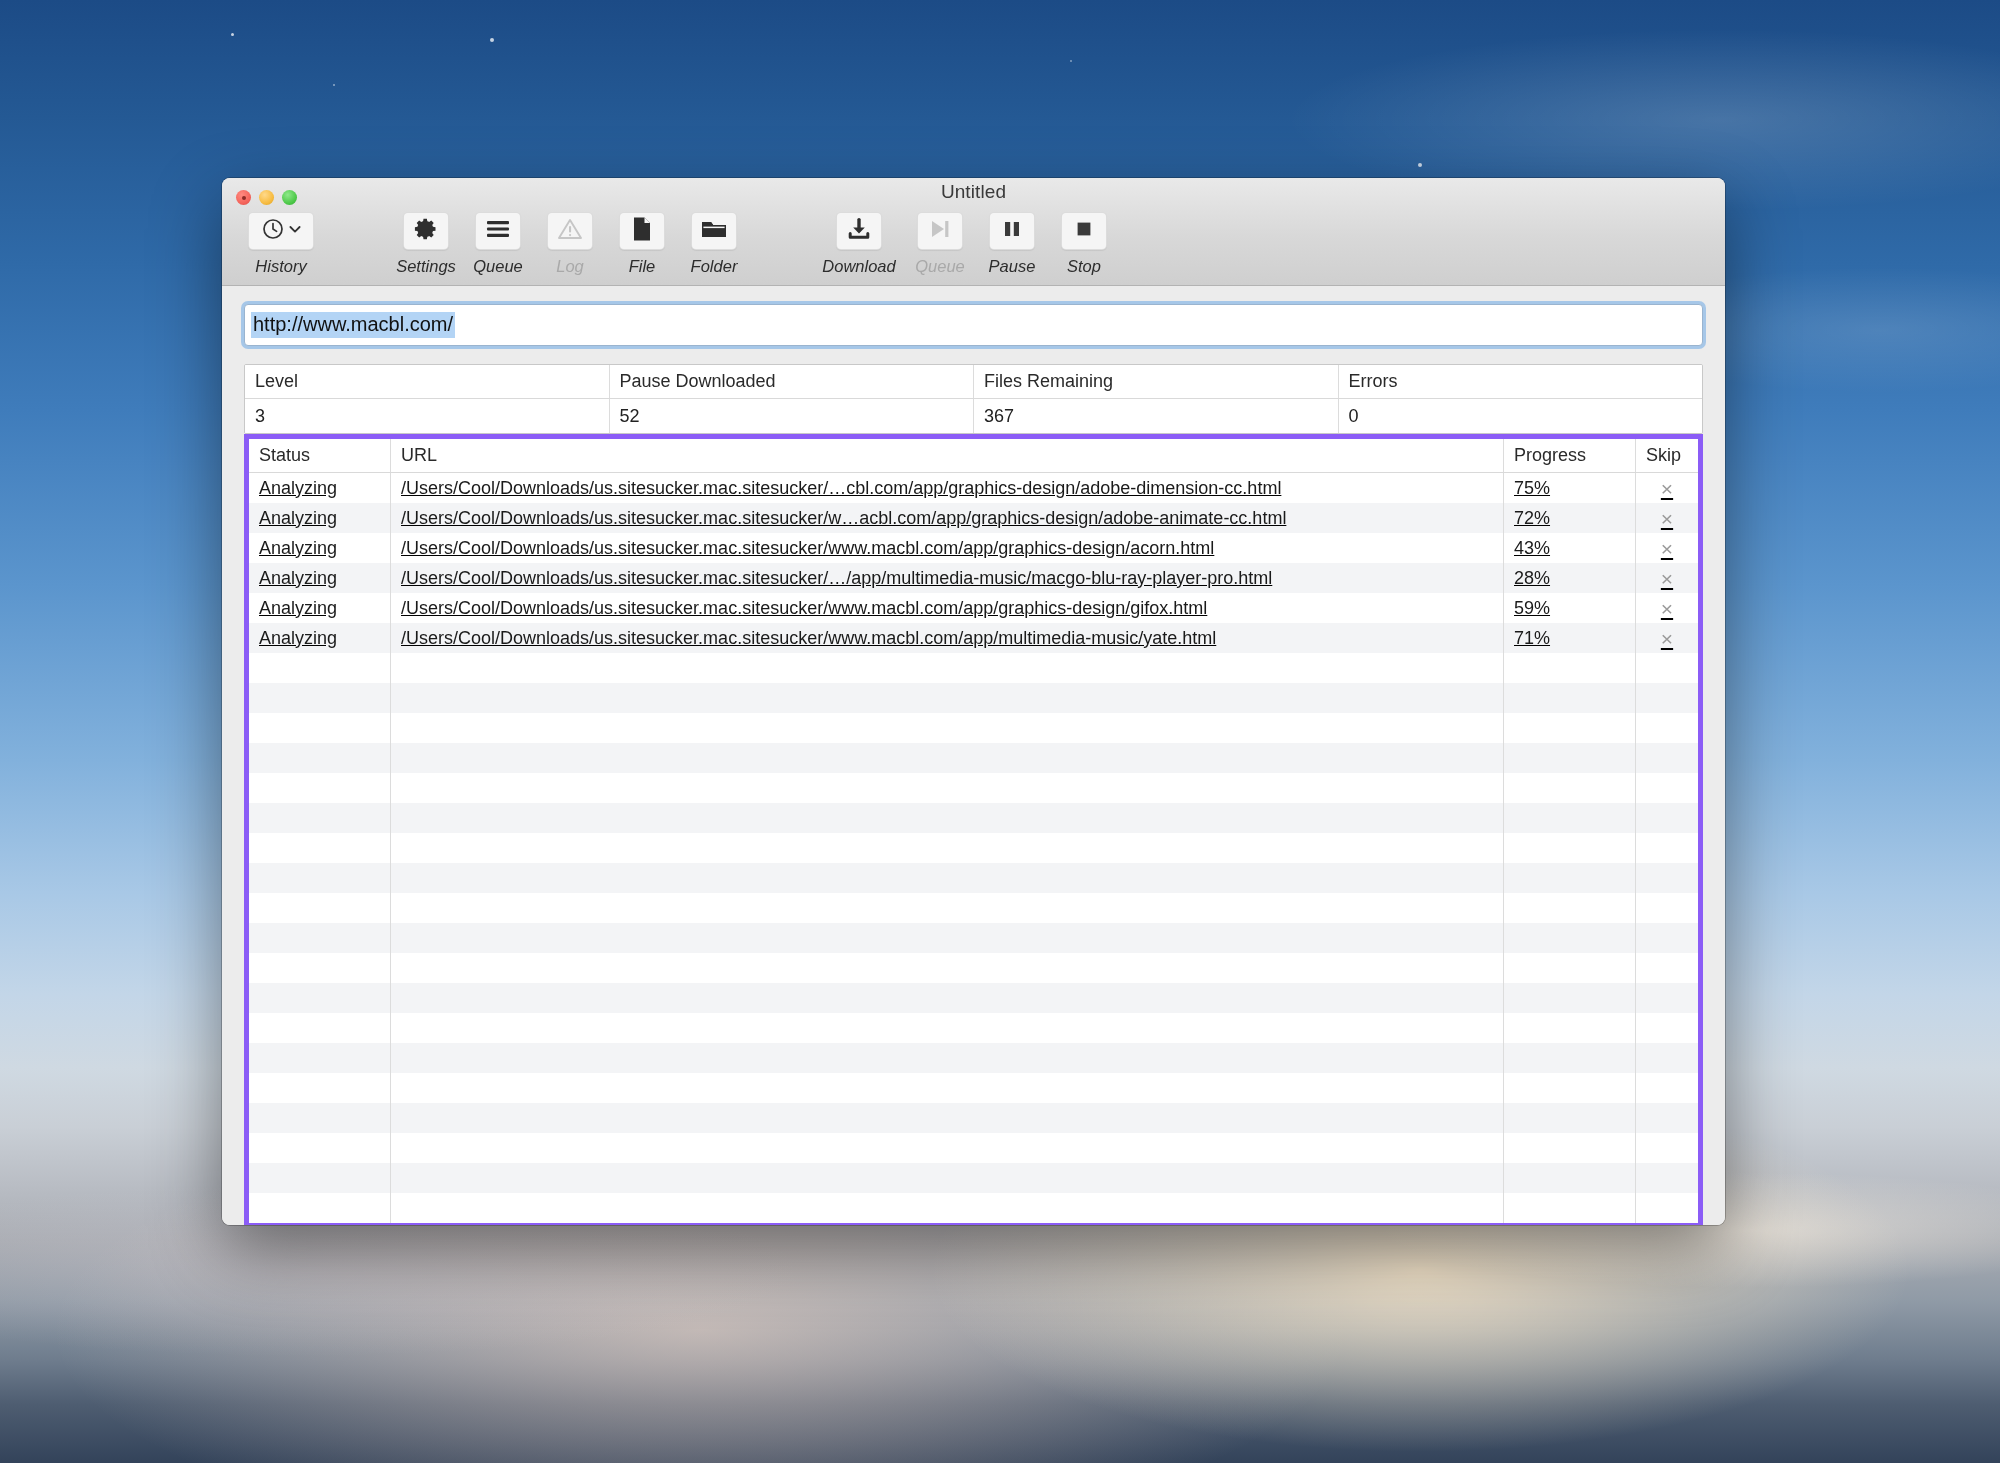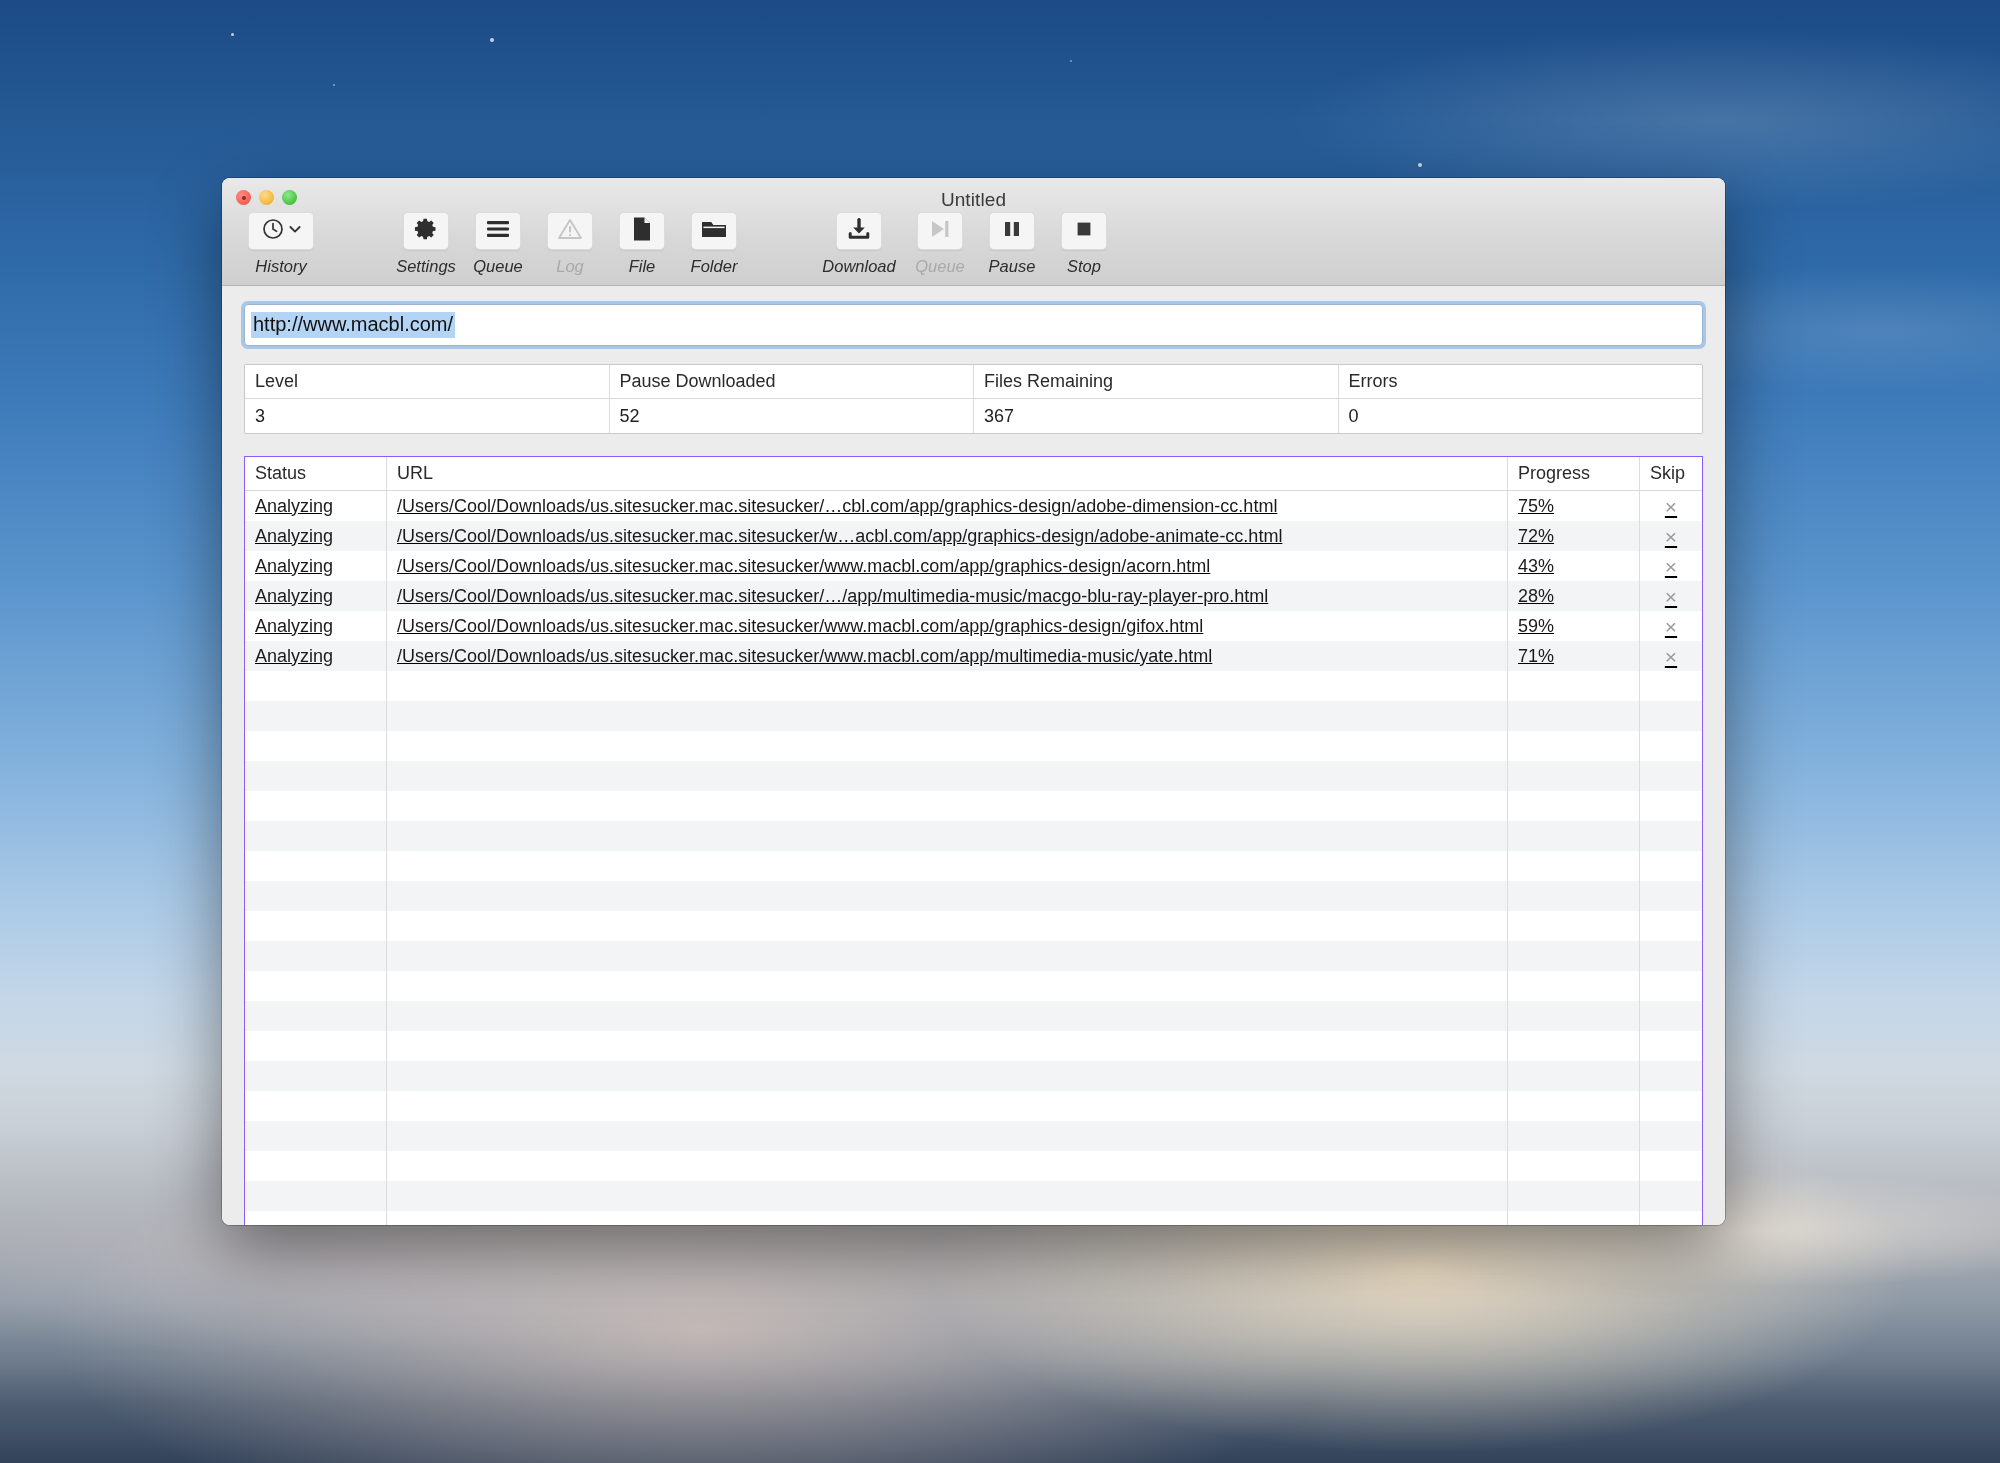--- a/index.html
+++ b/index.html
@@ -82,21 +82,21 @@
   .tl { width: 15px; height: 15px; border-radius: 50%; position: relative; }
   .tl.red   { background: radial-gradient(circle at 38% 32%, #ff8a80, #f4655c 60%, #d94b45); }
   .tl.amber { background: radial-gradient(circle at 38% 32%, #ffd98a, #f7bc42 60%, #d99f20); }
   .tl.green { background: radial-gradient(circle at 38% 32%, #8ee98a, #4fc94a 60%, #2faa30); }
   .tl.red::after {
     content: ""; position: absolute; left: 5.5px; top: 5.5px;
     width: 4px; height: 4px; border-radius: 50%; background: #8d2b26;
   }
 
   #window-title {
-    position: absolute; top: 11px; left: 0; right: 0;
+    position: absolute; top: 3px; left: 0; right: 0;
     text-align: center;
     font-size: 19px;
     color: #3a3a3a;
     letter-spacing: .1px;
   }
 
   
   #toolbar {
     position: absolute;
     top: 34px; left: 0; right: 12px;
@@ -179,22 +179,22 @@
     font-size: 18px;
     color: #222;
     border-right: 1px solid #dcdcdc;
     overflow: hidden; white-space: nowrap;
   }
   .scell:last-child { border-right: none; }
   .srow.head .scell { color: #2a2a2a; }
 
   
   #main-table {
-    margin-top: 22px;
-    border: 1px solid #8b5cf6;
+    margin-top: 0;
+    border: 5px solid #8b5cf6;
     background: #fff;
     flex: 1 1 auto;
     display: flex;
     flex-direction: column;
     overflow: hidden;
   }
   #mt-head {
     display: flex;
     height: 34px;
     background: #fff;

